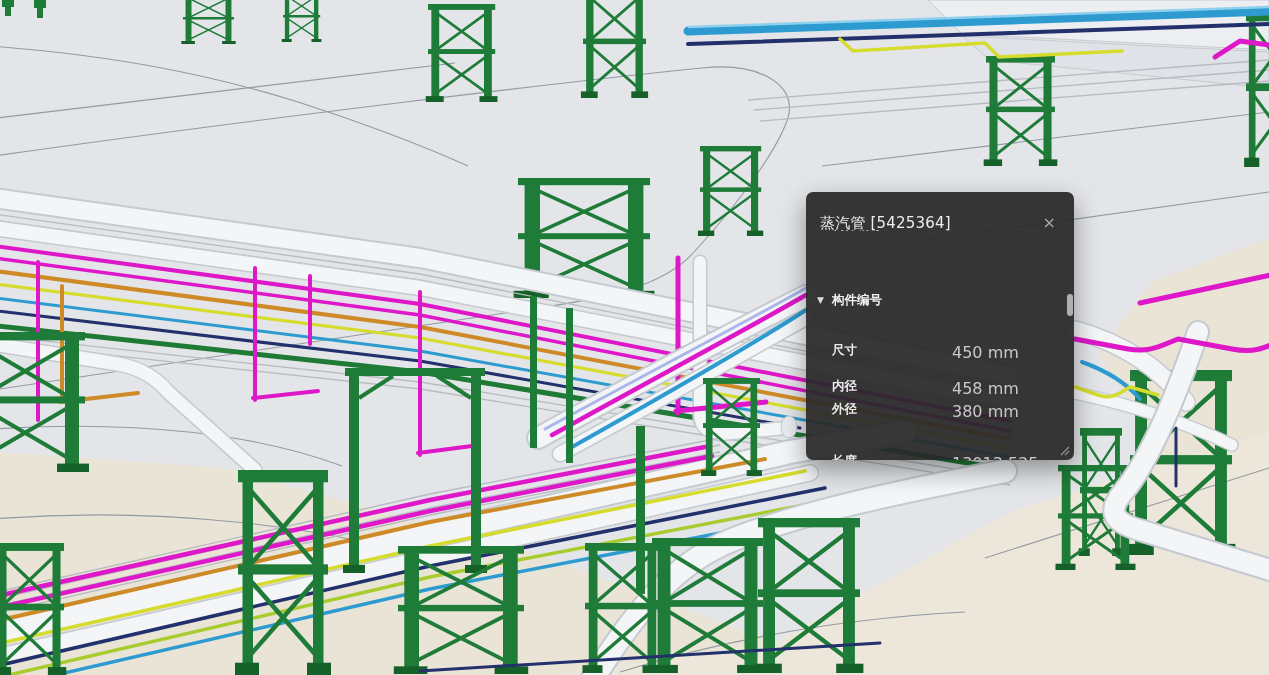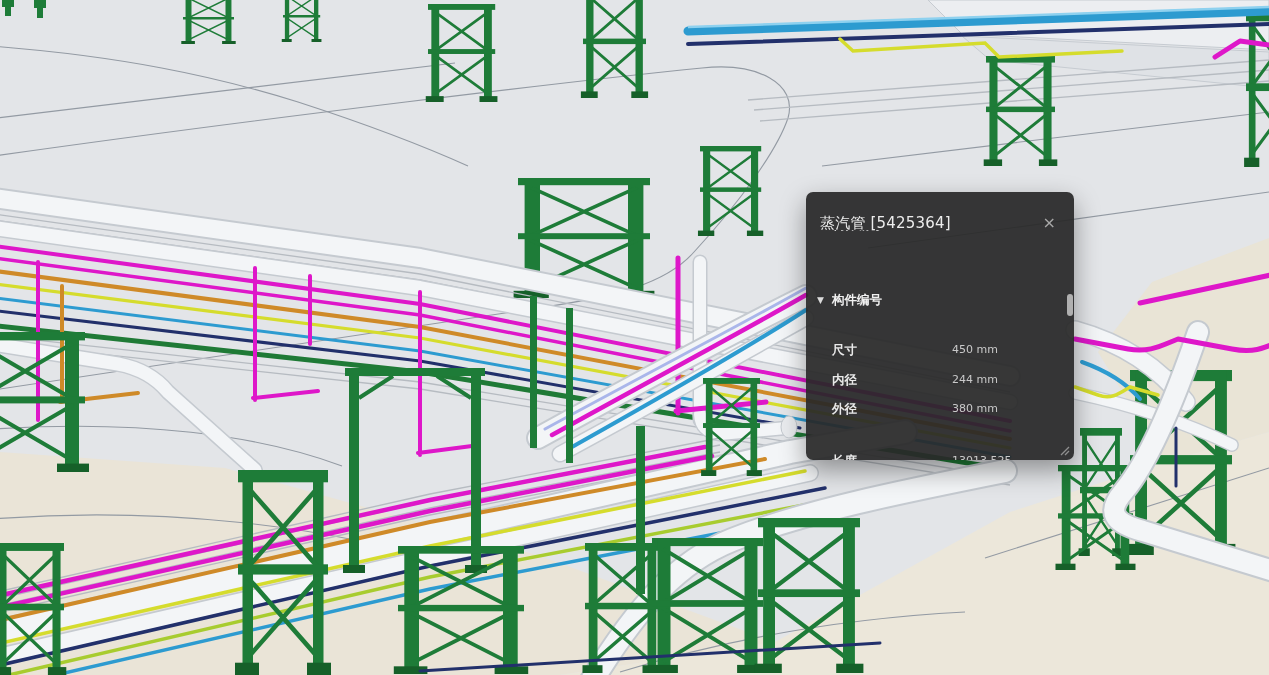--- a/index.html
+++ b/index.html
@@ -29,21 +29,21 @@
   .pp-close{background:none;border:none;color:#a8a8a8;font-size:16px;line-height:1;cursor:pointer;
     padding:2px 4px;font-family:inherit;}
   .pp-body{position:absolute;left:0;top:38px;right:0;bottom:0;overflow:hidden;}
   .pp-clipped{position:absolute;left:26px;top:-4px;height:11px;overflow:hidden;}
   .pp-clipped span{display:block;margin-top:-9px;font-size:12.5px;font-weight:600;color:#d9d9d9;}
   .pp-section{position:absolute;left:0;top:61px;height:18px;display:flex;align-items:center;}
   .pp-tri{position:absolute;left:11px;font-size:9px;color:#dcdcdc;}
   .pp-sec-label{position:absolute;left:26px;font-size:12.5px;font-weight:700;color:#f0f0f0;white-space:nowrap;}
   .prow{position:absolute;left:0;right:0;height:20px;}
   .plabel{position:absolute;left:26px;top:2px;font-size:12.5px;font-weight:600;color:#e9e9e9;white-space:nowrap;text-align:center;}
-  .pvalue{position:absolute;left:146px;top:3px;font-size:11px;font-weight:400;color:#c9c9c9;white-space:nowrap;}
+  .pvalue{position:absolute;left:146px;top:3px;font-size:16px;font-weight:400;color:#c9c9c9;white-space:nowrap;}
   .pp-thumb{position:absolute;right:1px;top:64px;width:6px;height:22px;background:#b0b0b0;border-radius:3px;}
   .pp-resize{position:absolute;right:3px;bottom:3px;width:12px;height:12px;cursor:nwse-resize;}
 </style>
 </head>
 <body>
 
 <div class="stage">
 
   <svg width="1269" height="675" viewBox="0 0 1269 675">
     <defs>
@@ -215,23 +215,23 @@
         <span>构件编号</span>
       </div>
       <div class="pp-section">
         <span class="pp-tri">▼</span>
         <span class="pp-sec-label">构件编号</span>
       </div>
       <div class="prow" style="top:110px">
         <span class="plabel">尺寸</span>
         <span class="pvalue">450 mm</span>
       </div>
-      <div class="prow" style="top:140px">
+      <div class="prow" style="top:146px">
         <span class="plabel">内径</span>
-        <span class="pvalue">244 mm</span>
+        <span class="pvalue">458 mm</span>
       </div>
       <div class="prow" style="top:169px">
         <span class="plabel">外径</span>
         <span class="pvalue">380 mm</span>
       </div>
       <div class="prow" style="top:221px">
         <span class="plabel">长度</span>
         <span class="pvalue">13013.525</span>
       </div>
       <div class="pp-thumb"></div>

